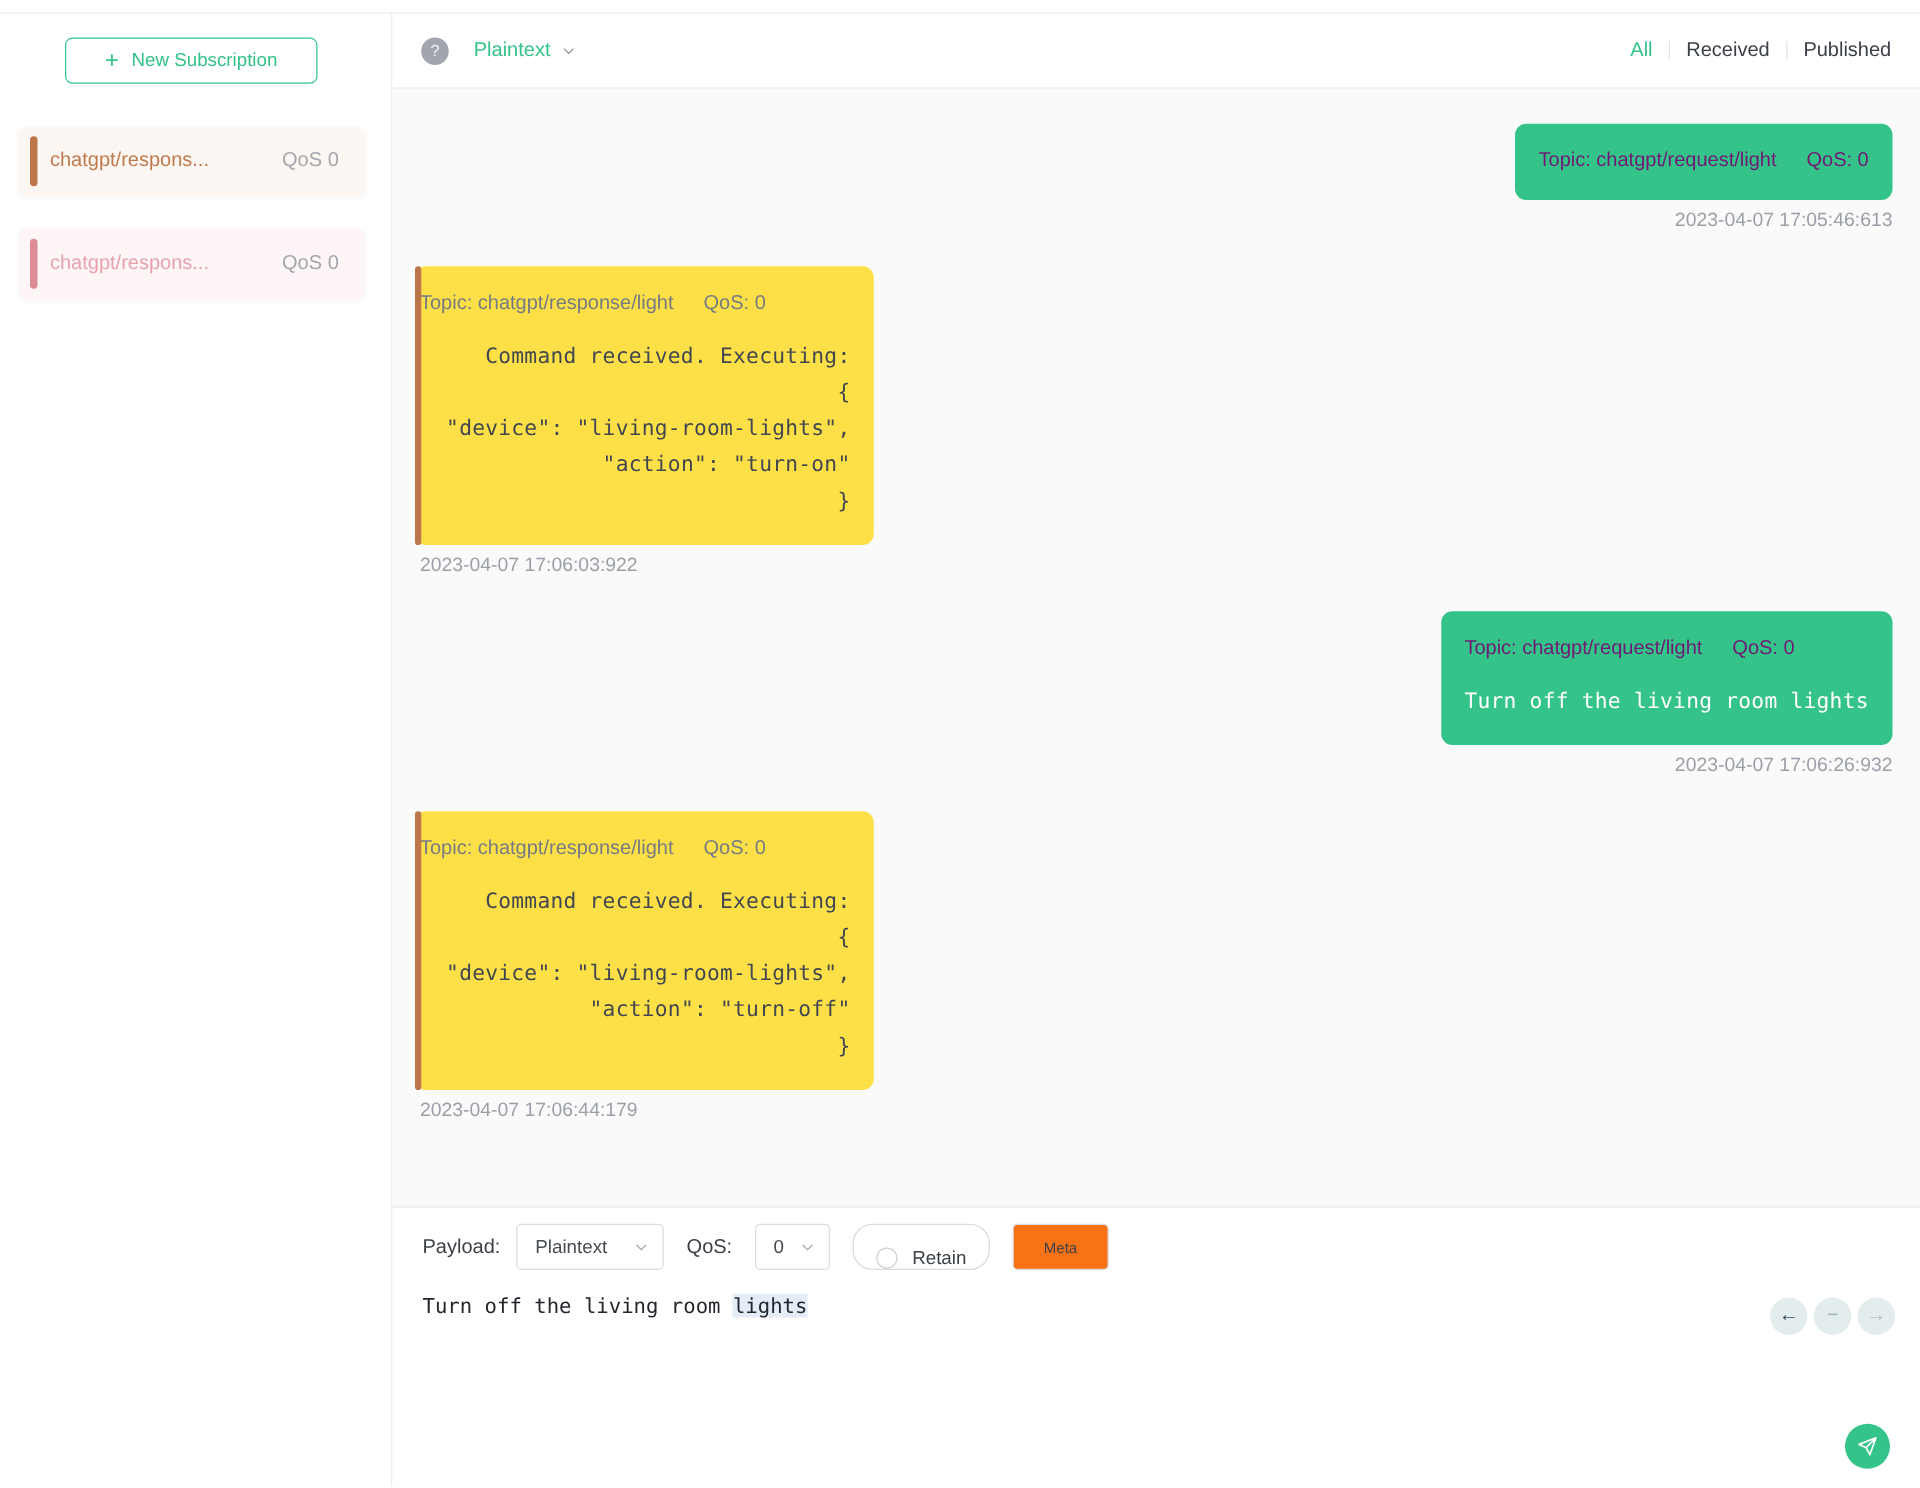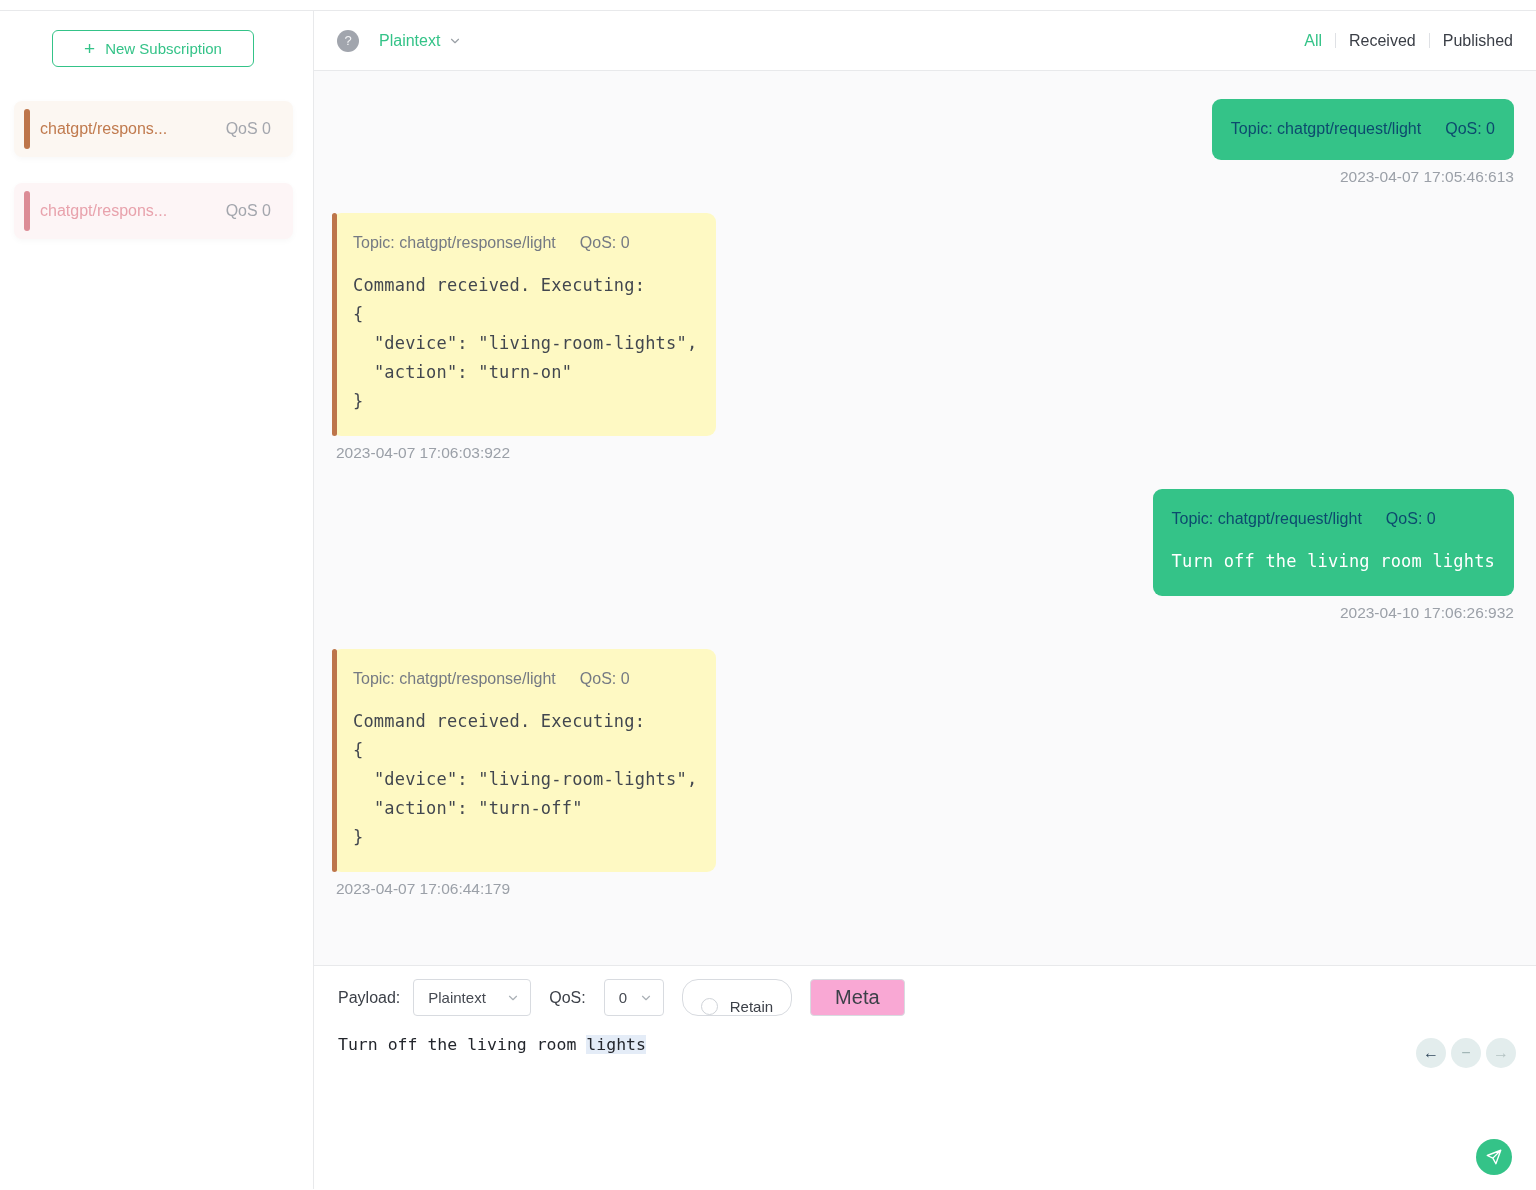--- a/index.html
+++ b/index.html
@@ -45,25 +45,25 @@
   .filter-tab.active { color: #34c388; }
   .filter-sep { width: 1px; height: 15px; background: #dfe1e5; }
 
   
   .messages { flex: 1; background: #fafafb; overflow: hidden; padding: 28px 22px 0 18px; }
   .msg { display: flex; flex-direction: column; margin-bottom: 27px; }
   .msg.published { align-items: flex-end; }
   .msg.received { align-items: flex-start; }
   .bubble { position: relative; border-radius: 9px; padding: 19px 19px 20px 19px; max-width: 900px; }
   .msg.published .bubble { background: #34c388; }
-  .msg.received .bubble { background: #fef9c3; padding-left: 21px; }
+  .msg.received .bubble { background: #fde047; padding-left: 4px; text-align: right; }
   .msg.received .bubble .accent { position: absolute; left: 0; top: 0; bottom: 0;
     width: 5px; border-radius: 3px; background: #bd754a; }
   .bubble-head { display: flex; gap: 24px; font-size: 16px; line-height: 22px; }
-  .msg.published .bubble-head { color: #0c4a6e; }
+  .msg.published .bubble-head { color: #701a75; }
   .msg.received .bubble-head { color: #757a83; }
   .bubble-payload { margin-top: 17px; font-family: "DejaVu Sans Mono", monospace;
     font-size: 17px; line-height: 29px; letter-spacing: 0.2px; white-space: pre-wrap; }
   .msg.published .bubble-payload { color: #ffffff; }
   .msg.received .bubble-payload { color: #42474f; }
   .timestamp { margin-top: 8px; font-size: 15.5px; color: #9ba0a8; }
   .msg.received .timestamp { margin-left: 4px; }
 
   
   .composer { background: #ffffff; border-top: 1px solid #e8e9eb; height: 224px;
@@ -72,22 +72,22 @@
   .ctrl-label { font-size: 16px; color: #3c4048; }
   .select-box { display: flex; align-items: center; justify-content: space-between;
     border: 1px solid #d8dbe0; border-radius: 4px; height: 37px; padding: 0 10px 0 14px;
     font-size: 15px; color: #464a52; cursor: pointer; background: #fff; }
   .select-payload { width: 118px; margin-left: -5px; }
   .select-qos { width: 60px; }
   .retain-box { display: flex; align-items: flex-end; gap: 12px; border: 1px solid #d8dbe0;
     border-radius: 16px; height: 37px; padding: 0 18px; cursor: pointer; }
   .radio-circle { width: 17px; height: 17px; border-radius: 50%; border: 1px solid #cfd3d8; background: #fff; }
   .retain-label { font-size: 15px; color: #3c4048; }
-  .meta-btn { border: 1px solid #d8dbe0; border-radius: 4px; background: #f9a8d4; height: 37px;
-    padding: 0 24px; font-size: 20px; color: #3c4048; cursor: pointer; text-align: right; }
+  .meta-btn { border: 1px solid #d8dbe0; border-radius: 4px; background: #f97316; height: 37px;
+    padding: 0 24px; font-size: 12px; color: #3c4048; cursor: pointer; text-align: right; }
   .topic-row { display: flex; align-items: center; height: 41px; padding: 0 20px 0 24px;
     border-bottom: 1px solid #ececef; }
   .topic-value { font-size: 16.5px; color: #4a4e57; flex: 1; }
   .editor { position: relative; flex: 1; padding: 8px 24px; }
   .editor-text { font-family: "DejaVu Sans Mono", monospace; font-size: 16.5px;
     color: #23262c; line-height: 26px; white-space: pre; }
   .editor-text .hl { background: #e4ecf7; }
   .nav-circles { position: absolute; top: 14px; right: 20px; display: flex; gap: 5px; }
   .nav-circle { width: 30px; height: 30px; border-radius: 50%; background: #e3eded;
     display: flex; align-items: center; justify-content: center; font-size: 16px;
@@ -175,21 +175,21 @@
       </div>
 
       <div class="msg published">
         <div class="bubble">
           <div class="bubble-head">
             <span>Topic: chatgpt/request/light</span>
             <span>QoS: 0</span>
           </div>
           <div class="bubble-payload">Turn off the living room lights</div>
         </div>
-        <div class="timestamp">2023-04-10 17:06:26:932</div>
+        <div class="timestamp">2023-04-07 17:06:26:932</div>
       </div>
 
       <div class="msg received">
         <div class="bubble">
           <span class="accent"></span>
           <div class="bubble-head">
             <span>Topic: chatgpt/response/light</span>
             <span>QoS: 0</span>
           </div>
           <div class="bubble-payload">Command received. Executing:

